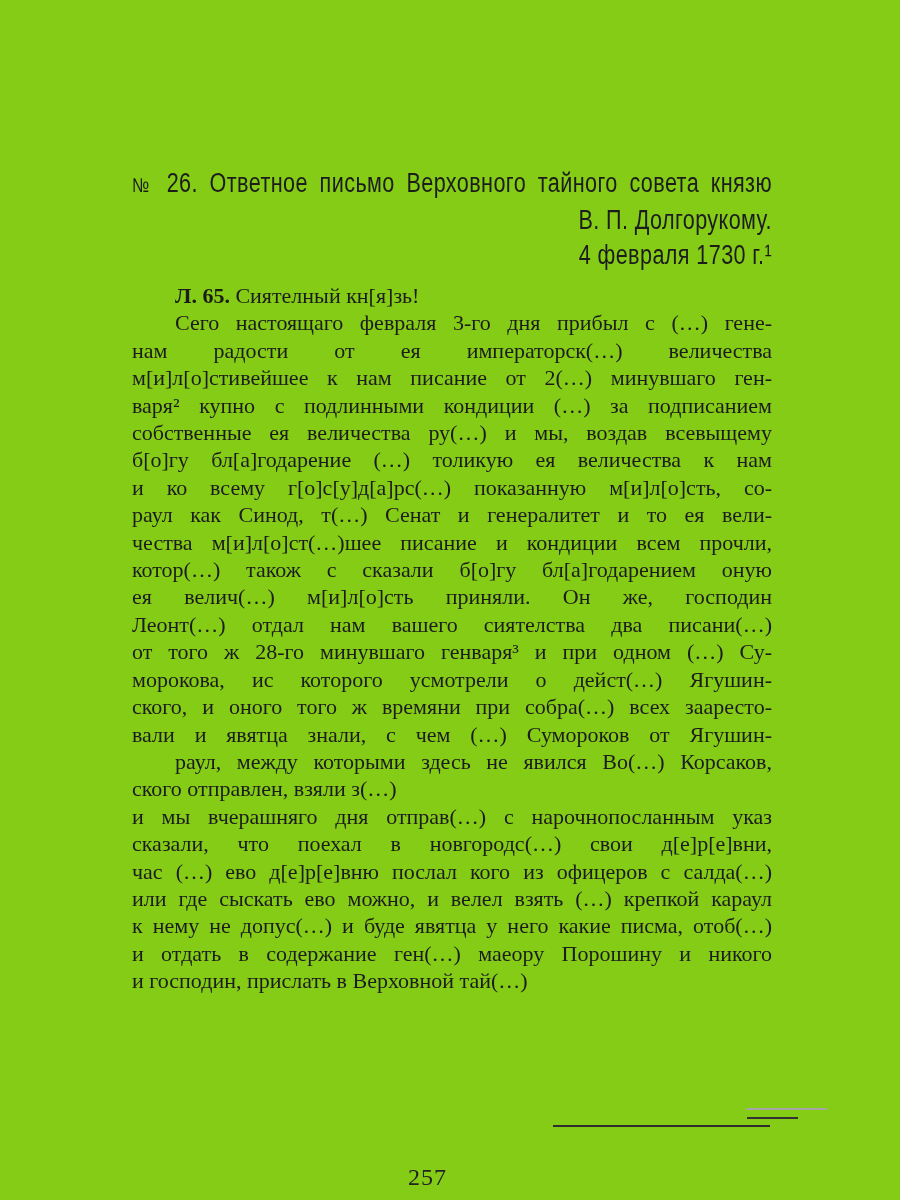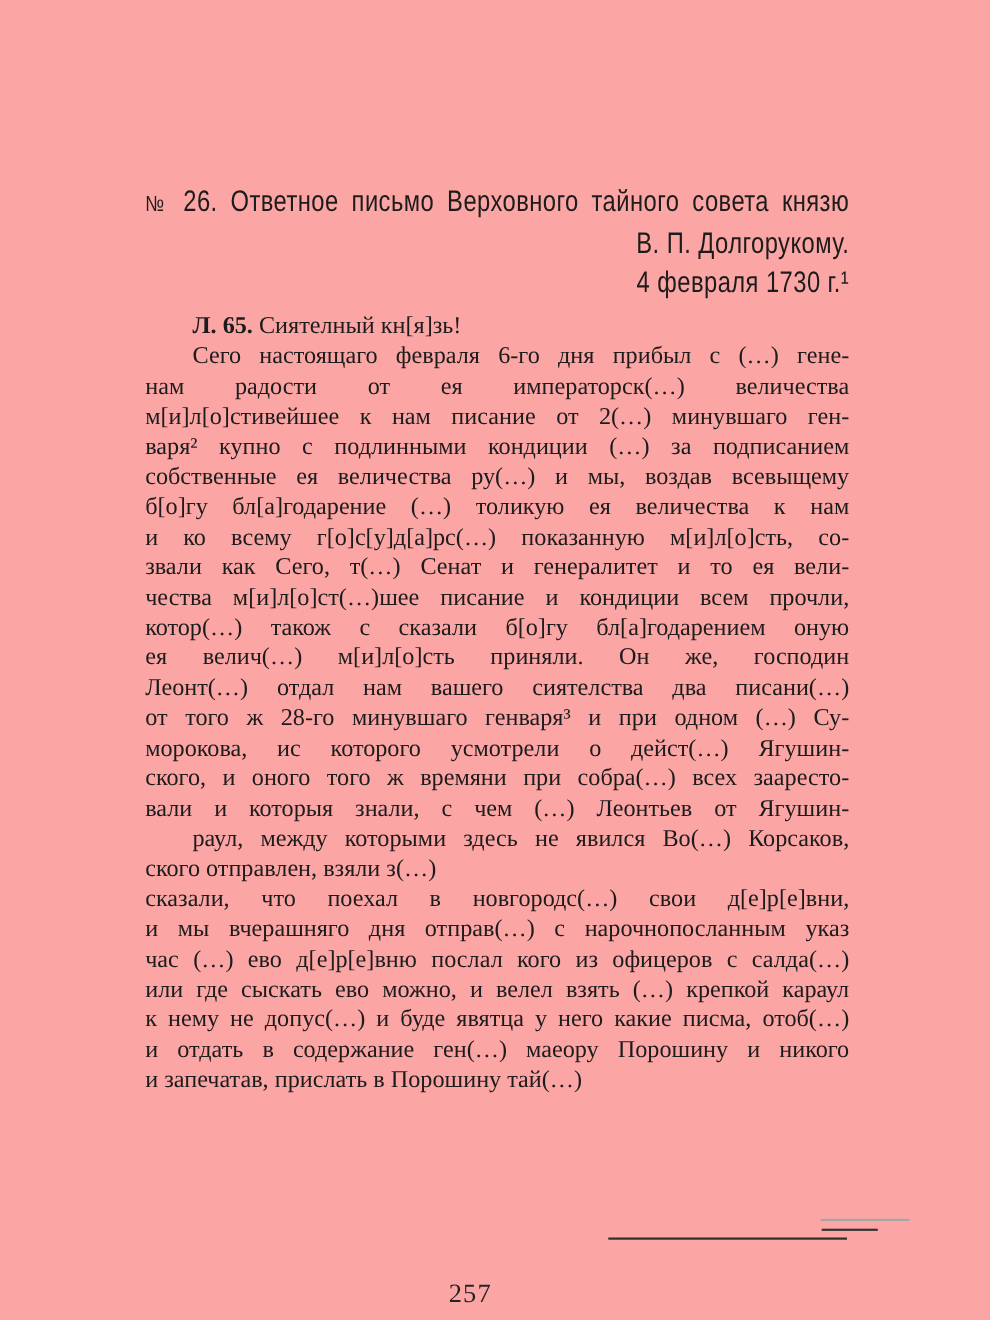--- a/index.html
+++ b/index.html
@@ -5,21 +5,21 @@
   html, body { margin: 0; padding: 0; }
   body {
     width: 900px; height: 1200px;
     background: #ffffff;
     font-family: "Liberation Serif", "DejaVu Serif", serif;
     overflow: hidden;
   }
   .page {
     position: relative;
     width: 900px; height: 1200px;
-    background: #fca5a5;
+    background: #84cc16;
   }
 
   
   .heading {
     position: absolute;
     left: 132px; top: 166px;
     width: 800px;
     transform: scaleX(0.8);
     transform-origin: left top;
     font-family: "Liberation Sans", "DejaVu Sans", sans-serif;
@@ -74,45 +74,45 @@
     </div>
     <div class="h-right">В. П. Долгорукому.</div>
     <div class="h-right">4 февраля 1730 г.¹</div>
   </div>
 
   <div class="bodytext">
     <div class="ln ind">
       <span class="b">Л. 65.</span>
       <span>Сиятелный кн[я]зь!</span>
     </div>
-    <div class="ln ind jst">Сего настоящаго февраля 6-го дня прибыл с (…) гене-</div>
+    <div class="ln ind jst">Сего настоящаго февраля 3-го дня прибыл с (…) гене-</div>
     <div class="ln jst">нам радости от ея императорск(…) величества</div>
     <div class="ln jst">м[и]л[о]стивейшее к нам писание от 2(…) минувшаго ген-</div>
     <div class="ln jst">варя² купно с подлинными кондиции (…) за подписанием</div>
     <div class="ln jst">собственные ея величества ру(…) и мы, воздав всевыщему</div>
     <div class="ln jst">б[о]гу бл[а]годарение (…) толикую ея величества к нам</div>
     <div class="ln jst">и ко всему г[о]с[у]д[а]рс(…) показанную м[и]л[о]сть, со-</div>
-    <div class="ln jst">звали как Сего, т(…) Сенат и генералитет и то ея вели-</div>
+    <div class="ln jst">раул как Синод, т(…) Сенат и генералитет и то ея вели-</div>
     <div class="ln jst">чества м[и]л[о]ст(…)шее писание и кондиции всем прочли,</div>
     <div class="ln jst">котор(…) також с сказали б[о]гу бл[а]годарением оную</div>
     <div class="ln jst">ея велич(…) м[и]л[о]сть приняли. Он же, господин</div>
     <div class="ln jst">Леонт(…) отдал нам вашего сиятелства два писани(…)</div>
     <div class="ln jst">от того ж 28-го минувшаго генваря³ и при одном (…) Су-</div>
     <div class="ln jst">морокова, ис которого усмотрели о дейст(…) Ягушин-</div>
     <div class="ln jst">ского, и оного того ж времяни при собра(…) всех зааресто-</div>
-    <div class="ln jst">вали и которыя знали, с чем (…) Леонтьев от Ягушин-</div>
+    <div class="ln jst">вали и явятца знали, с чем (…) Сумороков от Ягушин-</div>
     <div class="ln ind jst">раул, между которыми здесь не явился Во(…) Корсаков,</div>
     <div class="ln">ского отправлен, взяли з(…)</div>
+    <div class="ln jst">и мы вчерашняго дня отправ(…) с нарочнопосланным указ</div>
     <div class="ln jst">сказали, что поехал в новгородс(…) свои д[е]р[е]вни,</div>
-    <div class="ln jst">и мы вчерашняго дня отправ(…) с нарочнопосланным указ</div>
     <div class="ln jst">час (…) ево д[е]р[е]вню послал кого из офицеров с салда(…)</div>
     <div class="ln jst">или где сыскать ево можно, и велел взять (…) крепкой караул</div>
     <div class="ln jst">к нему не допус(…) и буде явятца у него какие писма, отоб(…)</div>
     <div class="ln jst">и отдать в содержание ген(…) маеору Порошину и никого</div>
-    <div class="ln">и запечатав, прислать в Порошину тай(…)</div>
+    <div class="ln">и господин, прислать в Верховной тай(…)</div>
   </div>
 
   <div class="pageno">257</div>
 
   <div class="rule rule-long"></div>
   <div class="rule rule-mid"></div>
   <div class="rule rule-top"></div>
 
 </div>
 

